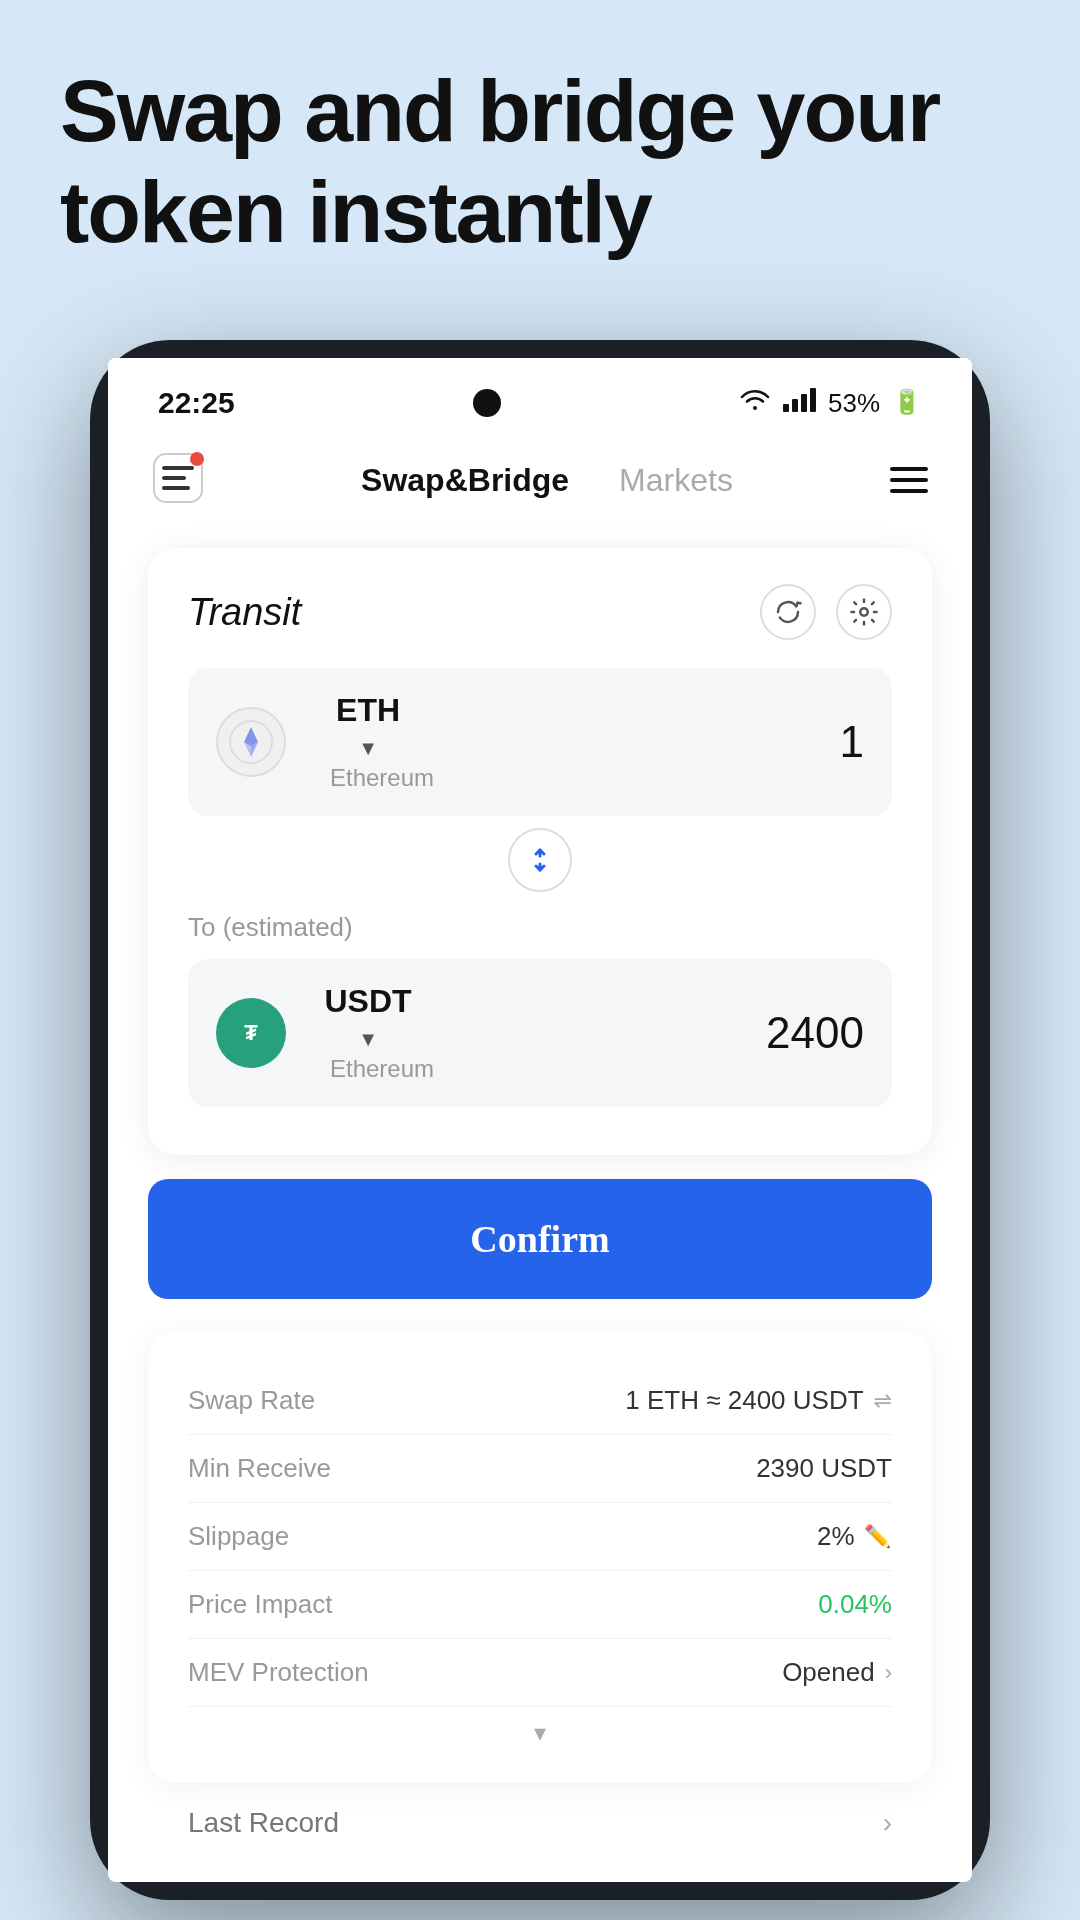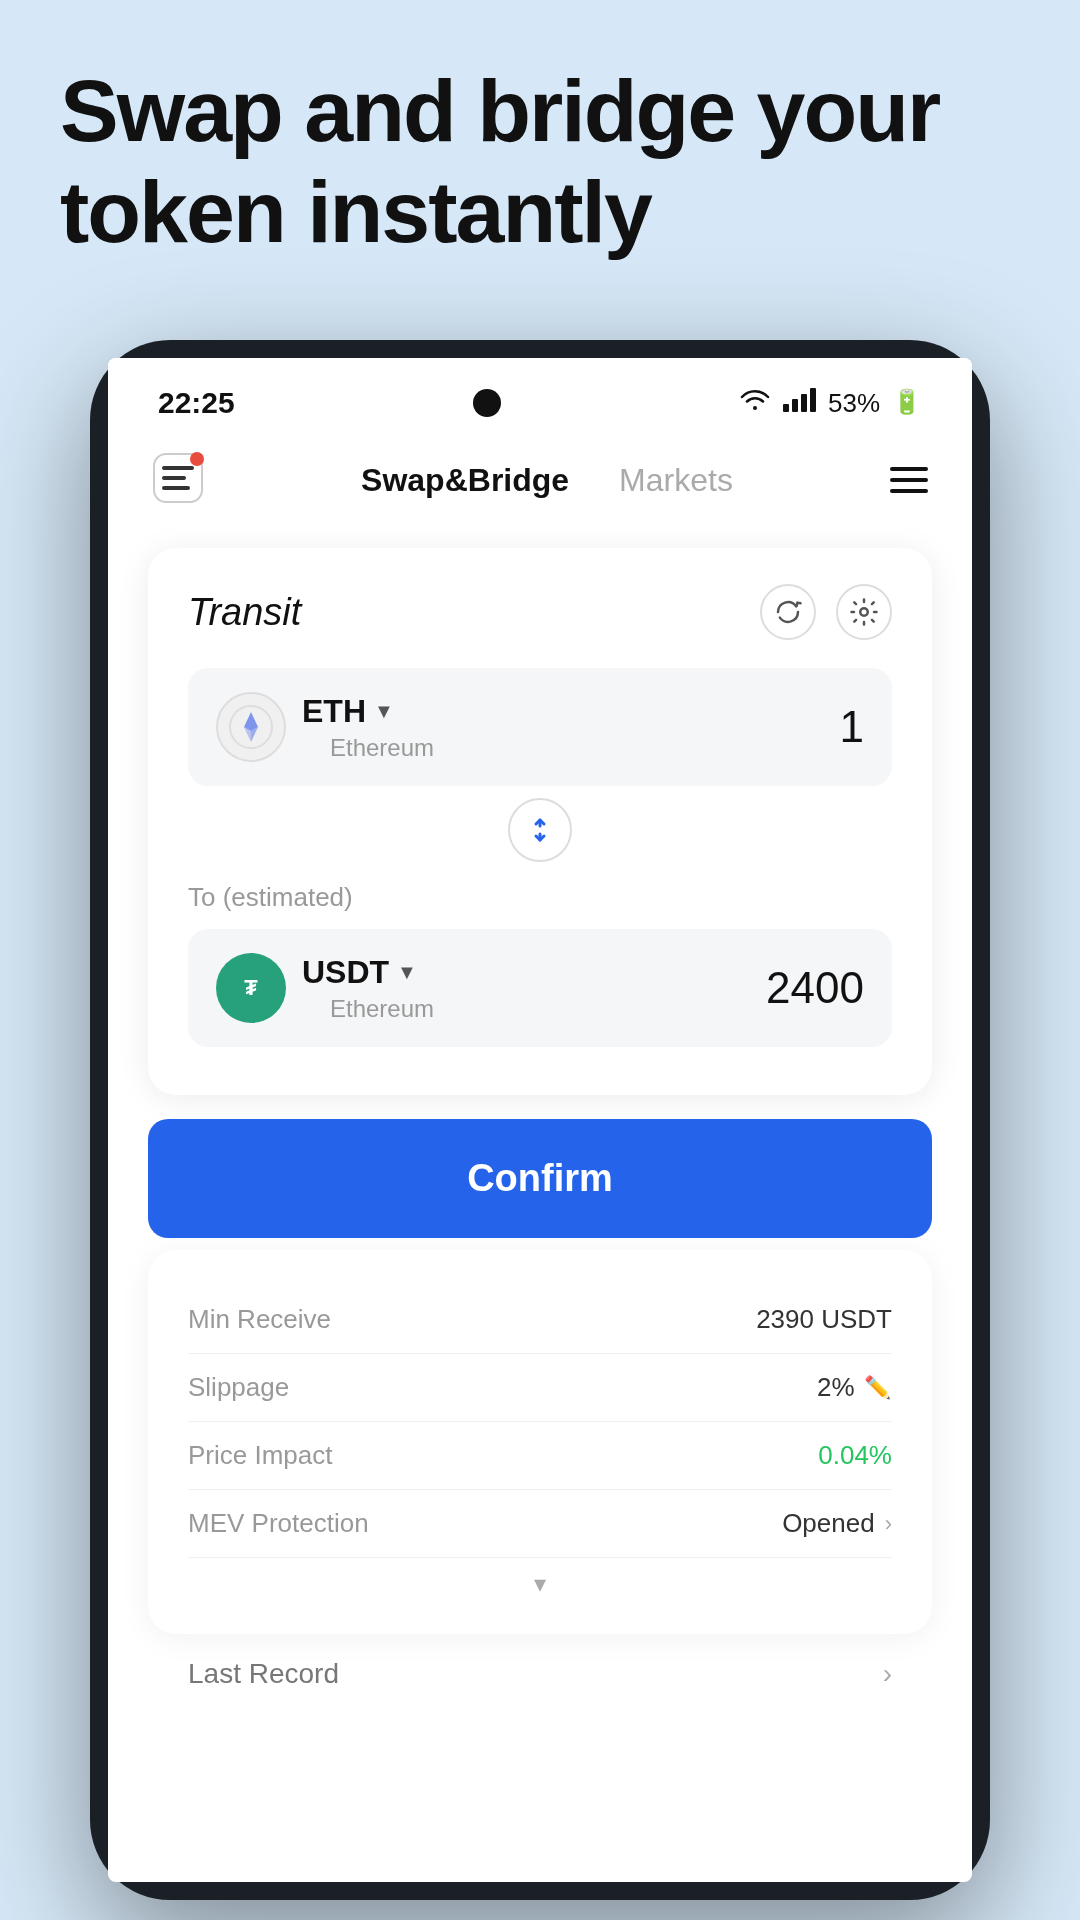--- a/index.html
+++ b/index.html
@@ -243,20 +243,21 @@
       background: #26a17b;
     }
 
     .token-info .token-name {
       font-size: 32px;
       font-weight: 700;
       color: #111;
       display: flex;
       align-items: center;
       gap: 8px;
+      flex-direction: column;
     }
 
     .token-info .token-network {
       font-size: 24px;
       color: #999;
       margin-top: 4px;
       margin-left: 28px;
     }
 
     .dropdown-arrow {
@@ -294,21 +295,22 @@
     .confirm-btn {
       background: #2563eb;
       color: #fff;
       border: none;
       border-radius: 20px;
       width: 100%;
       padding: 38px;
       font-size: 38px;
       font-weight: 600;
       cursor: pointer;
-      margin-bottom: 12px;
+      margin-bottom: 32px;
+      font-family: Liberation Serif, serif;
     }
 
     
     .details-card {
       background: #fff;
       border-radius: 28px;
       padding: 36px 40px;
       box-shadow: 0 4px 32px rgba(0,0,0,0.06);
     }
 
@@ -531,20 +533,27 @@
           <span class="token-amount">2400</span>
         </div>
       </div>
 
       
       <button class="confirm-btn">Confirm</button>
 
       
       <div class="details-card">
 
+        <div class="detail-row">
+          <span class="detail-label">Swap Rate</span>
+          <div class="detail-value">
+            <span>1 ETH ≈ 2400 USDT</span>
+            <span class="detail-icon">⇌</span>
+          </div>
+        </div>
 
         <div class="detail-row">
           <span class="detail-label">Min Receive</span>
           <span class="detail-value">2390 USDT</span>
         </div>
 
         <div class="detail-row">
           <span class="detail-label">Slippage</span>
           <div class="detail-value">
             <span>2%</span>

